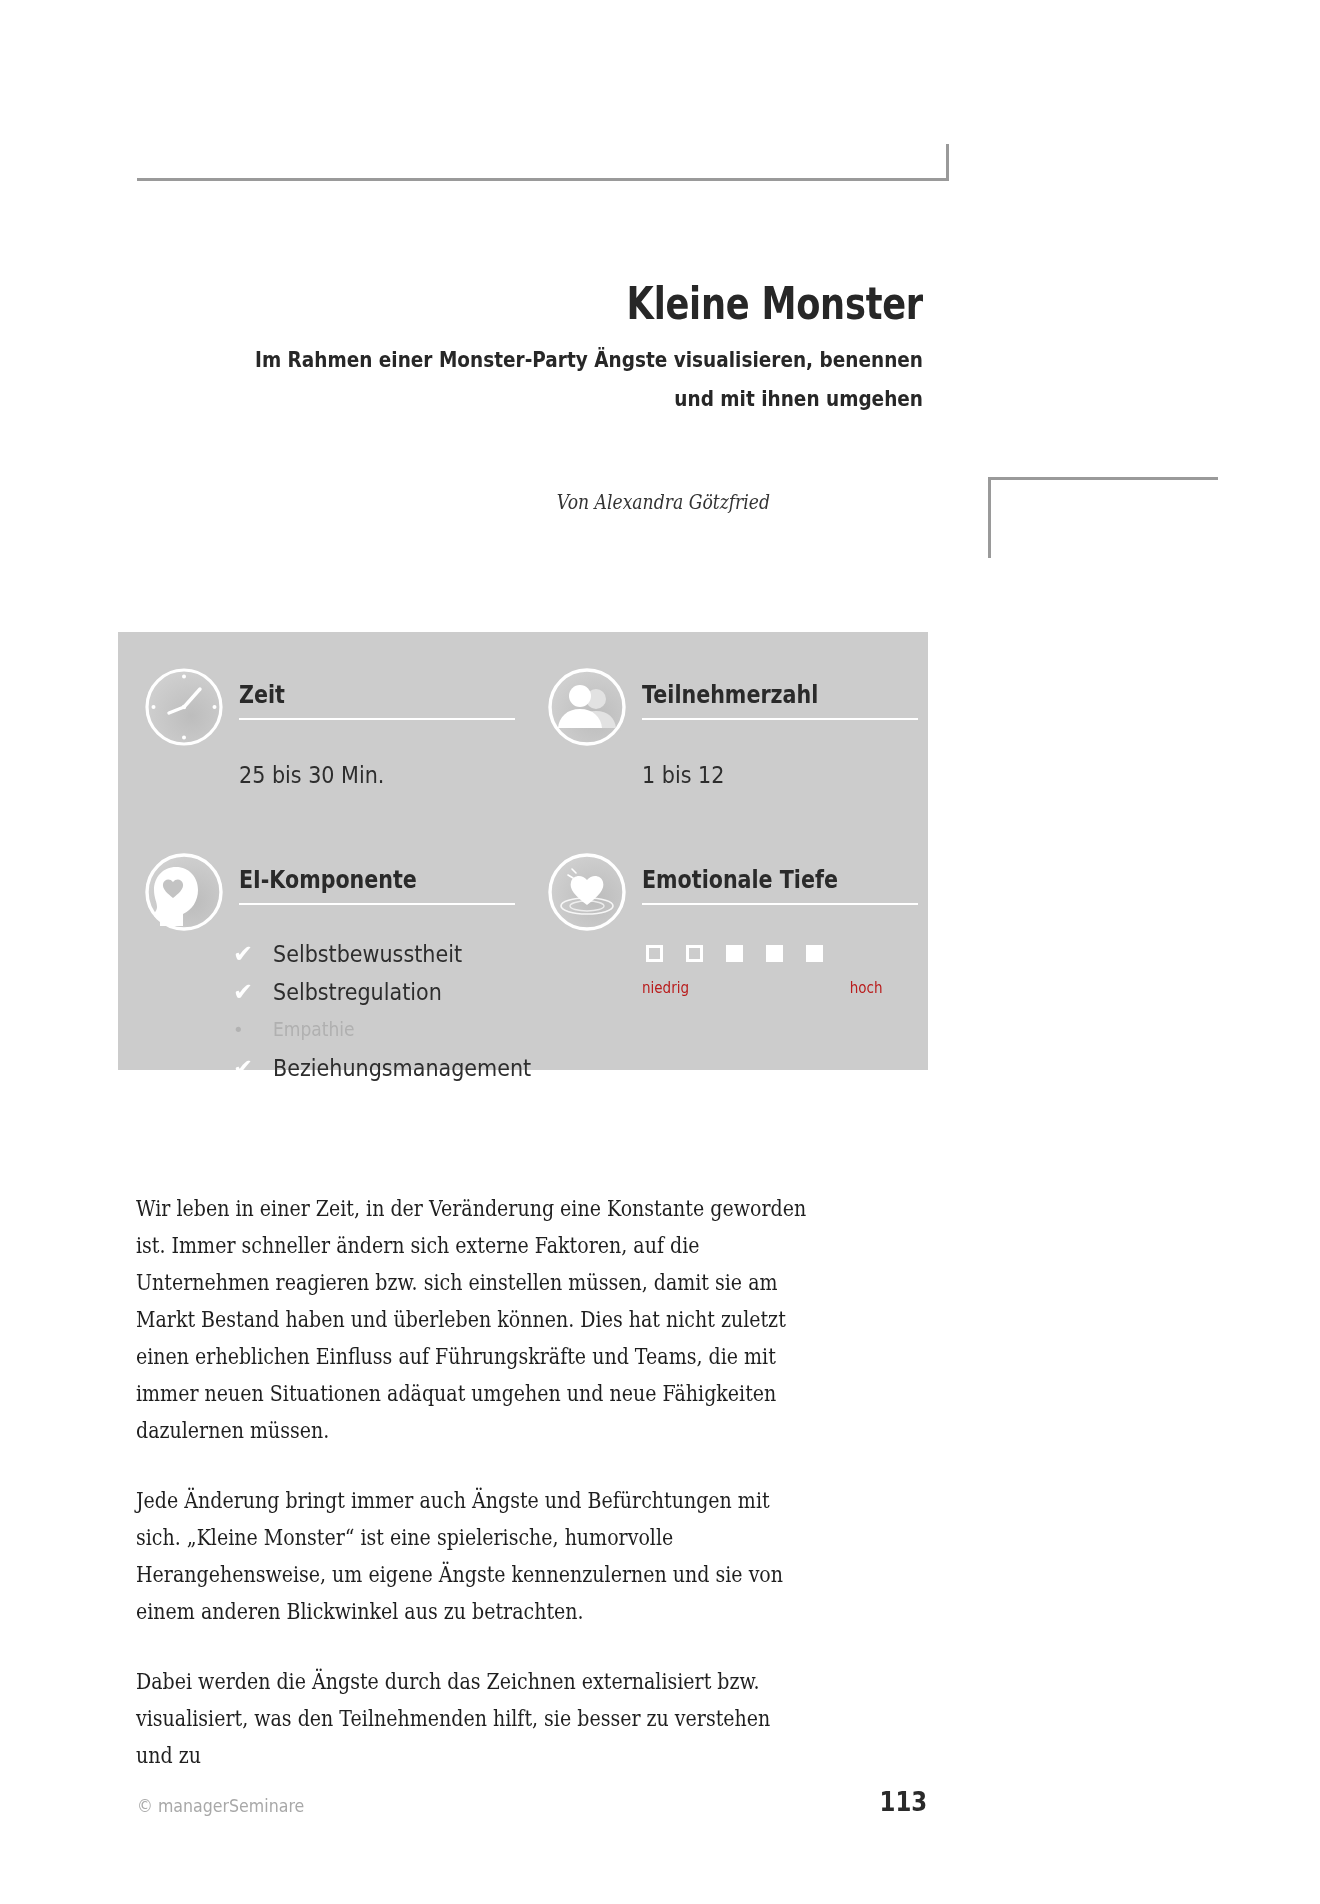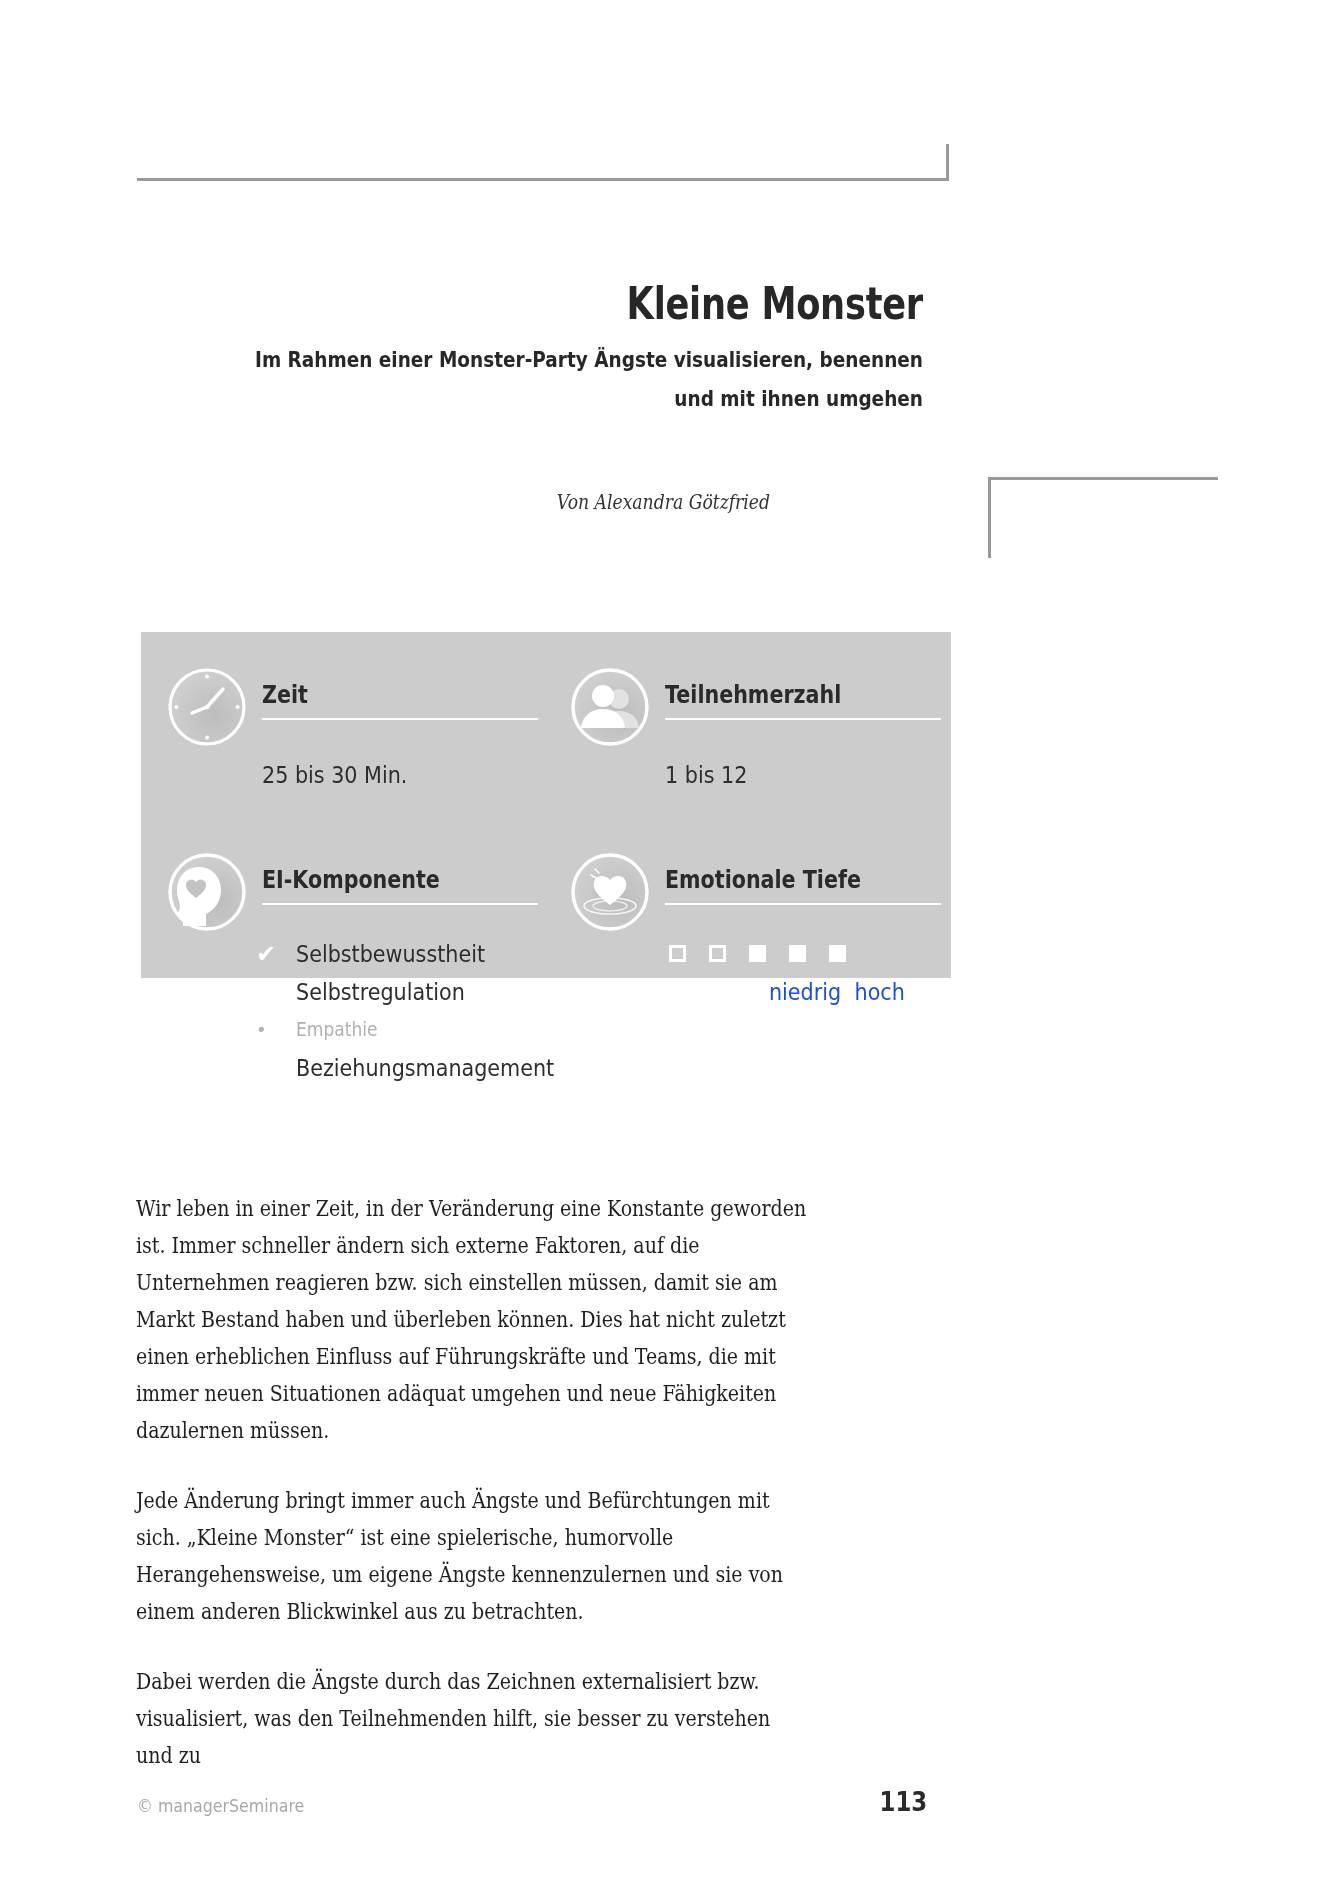--- a/index.html
+++ b/index.html
@@ -97,24 +97,24 @@
     left: 988px;
     top: 477px;
     width: 230px;
     height: 3px;
     background: #9a9a9a;
   }
 
   
   #info-box {
     position: absolute;
-    left: 141px;
+    left: 118px;
     top: 632px;
     width: 810px;
-    height: 346px;
+    height: 438px;
     background: #cccccc;
   }
   .info-cell { position: absolute; }
   .cell-a { left: 25px;  top: 34px;  }
   .cell-b { left: 428px; top: 34px;  }
   .cell-c { left: 25px;  top: 219px; }
   .cell-d { left: 428px; top: 219px; }
 
   .cell-head {
     position: relative;
@@ -221,24 +221,24 @@
   }
   .depth-sq.full {
     background: #ffffff;
   }
   .depth-labels {
     position: absolute;
     left: 96px;
     top: 128px;
     width: 240px;
     display: flex;
-    justify-content: flex-end;
-    font-family: "DejaVu Sans", sans-serif;
-    font-size: 23px;
-    color: #1d4ed8;
+    justify-content: space-between;
+    font-family: "DejaVu Sans", sans-serif;
+    font-size: 15px;
+    color: #b91c1c;
   }
   .depth-labels span {
     transform: scaleX(0.90);
     transform-origin: left top;
     white-space: nowrap;
   }
   .depth-labels span.right { transform-origin: right top; }
 
   
   #body-copy {

